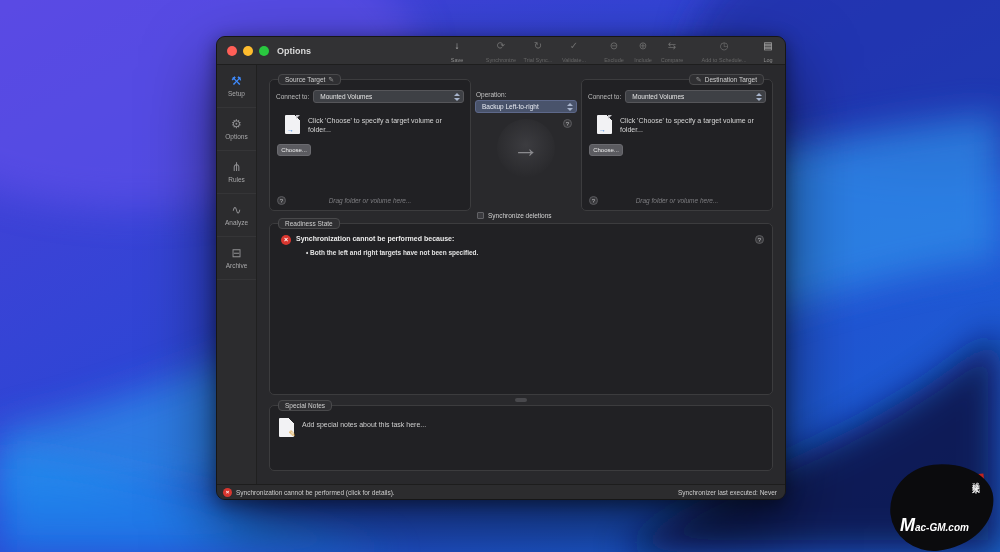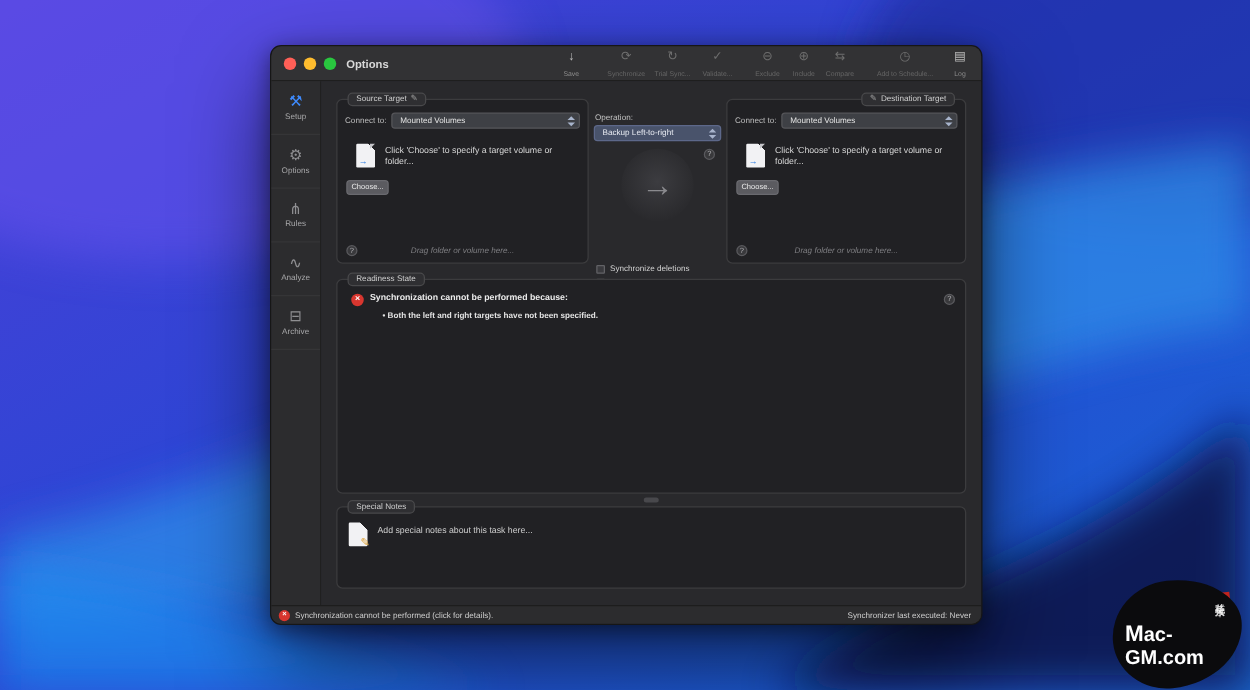--- a/index.html
+++ b/index.html
@@ -6,21 +6,21 @@
   html,body { width:1000px; height:552px; overflow:hidden; font-family:"Liberation Sans", sans-serif; }
   body { position:relative; background:#2b3ad0; }
 
   
   .wallpaper { position:absolute; inset:0; z-index:0; }
 
   
   .watermark { position:absolute; right:6px; bottom:2px; width:104px; height:86px; z-index:3; }
   .wm-blob { position:absolute; inset:0; background:#0b0b0d; border-radius:46% 54% 58% 42% / 52% 44% 56% 48%; transform:rotate(-6deg); }
   .wm-seal { position:absolute; top:12px; right:14px; color:#f2f2f2; font-size:8px; letter-spacing:1px; writing-mode:vertical-rl; line-height:10px; }
-  .wm-brand { position:absolute; left:10px; bottom:14px; color:#ffffff; font-size:16px; font-weight:700; }
+  .wm-brand { position:absolute; left:10px; bottom:14px; color:#ffffff; font-size:10px; font-style:italic; font-weight:700; }
   .wm-brand::first-letter { font-size:18px; color:#ffffff; }
   .wm-accent { position:absolute; top:10px; right:10px; width:11px; height:11px; background:#c2231d; transform:rotate(-6deg); z-index:-1; }
 
   
   .window { position:absolute; left:216px; top:36px; width:570px; height:464px; z-index:2;
     background:#29292c; border:1px solid #161616; border-radius:9px; overflow:hidden;
     box-shadow:0 30px 70px rgba(0,0,0,.6), 0 4px 18px rgba(0,0,0,.45); }
 
   
   .titlebar { position:absolute; left:0; top:0; right:0; height:28px; background:#323234; border-bottom:1px solid #1e1e1e; }

